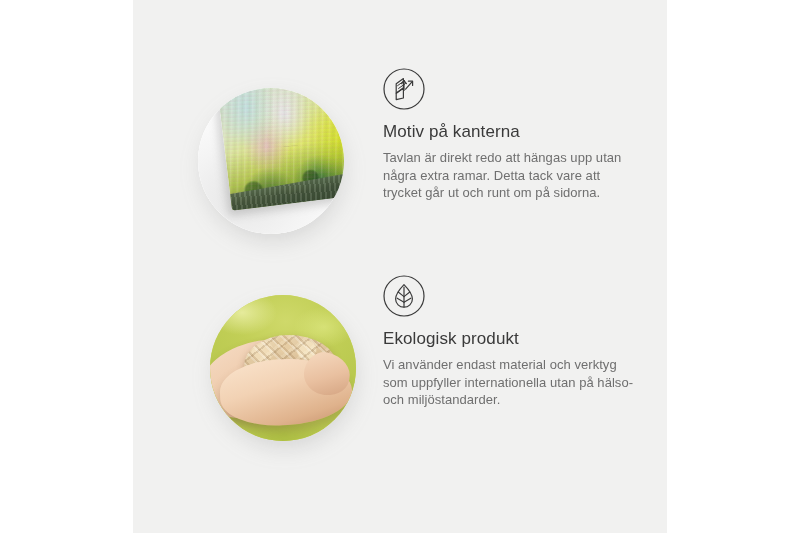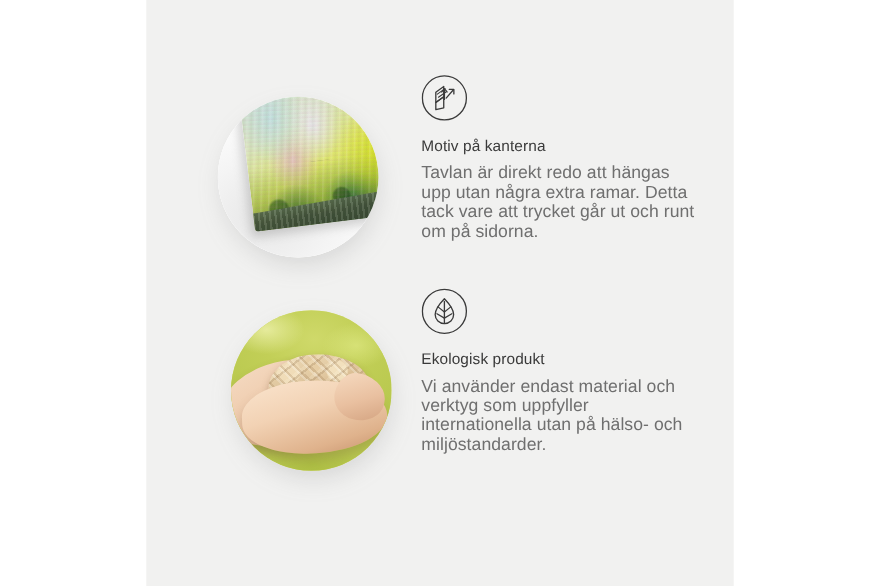--- a/index.html
+++ b/index.html
@@ -33,21 +33,21 @@
     height: 533px;
     background: #f1f1f0;
   }
 
   
   .feature {
     position: absolute;
   }
 
   .feature-1 { left: 0px;  top: 60px;  width: 534px; height: 200px; }
-  .feature-2 { left: 0px;  top: 254px; width: 579px; height: 200px; }
+  .feature-2 { left: 0px;  top: 267px; width: 579px; height: 200px; }
 
   
   .photo-circle {
     position: absolute;
     border-radius: 50%;
     overflow: hidden;
     background: #ffffff;
   }
 
   .photo-shadow {
@@ -272,30 +272,30 @@
   }
 
   .icon-badge {
     width: 42px;
     height: 42px;
     margin-bottom: 11px;
   }
   .icon-badge svg { display: block; }
 
   .feature-title {
-    font-size: 14px;
+    font-size: 17px;
     line-height: 22px;
     font-weight: 400;
     color: #3a3a3a;
     letter-spacing: .1px;
     margin-bottom: 6px;
   }
 
   .feature-body {
-    font-size: 16px;
+    font-size: 13px;
     line-height: 17.5px;
     color: #6f6f6f;
     letter-spacing: .05px;
     max-width: 252px;
   }
 </style>
 </head>
 <body>
 
 <div class="page">

